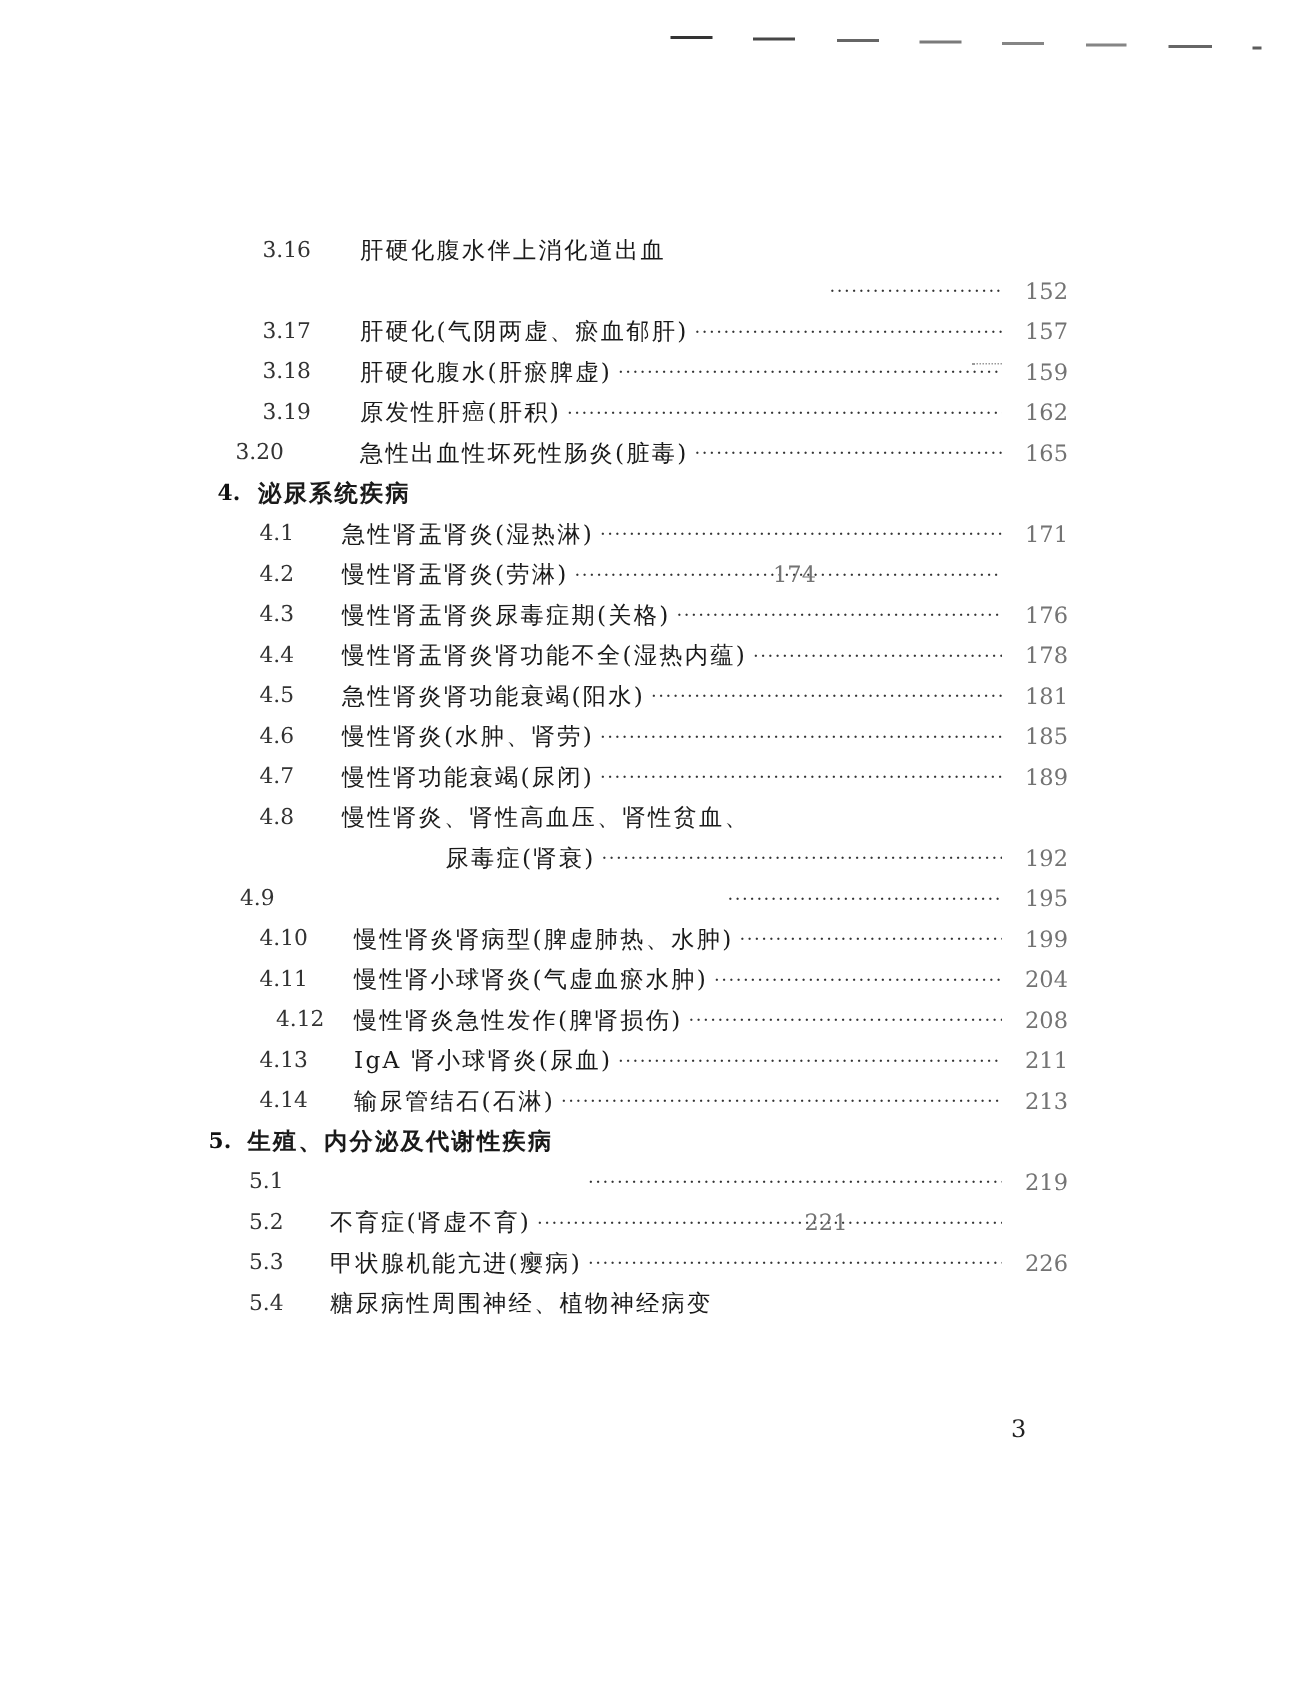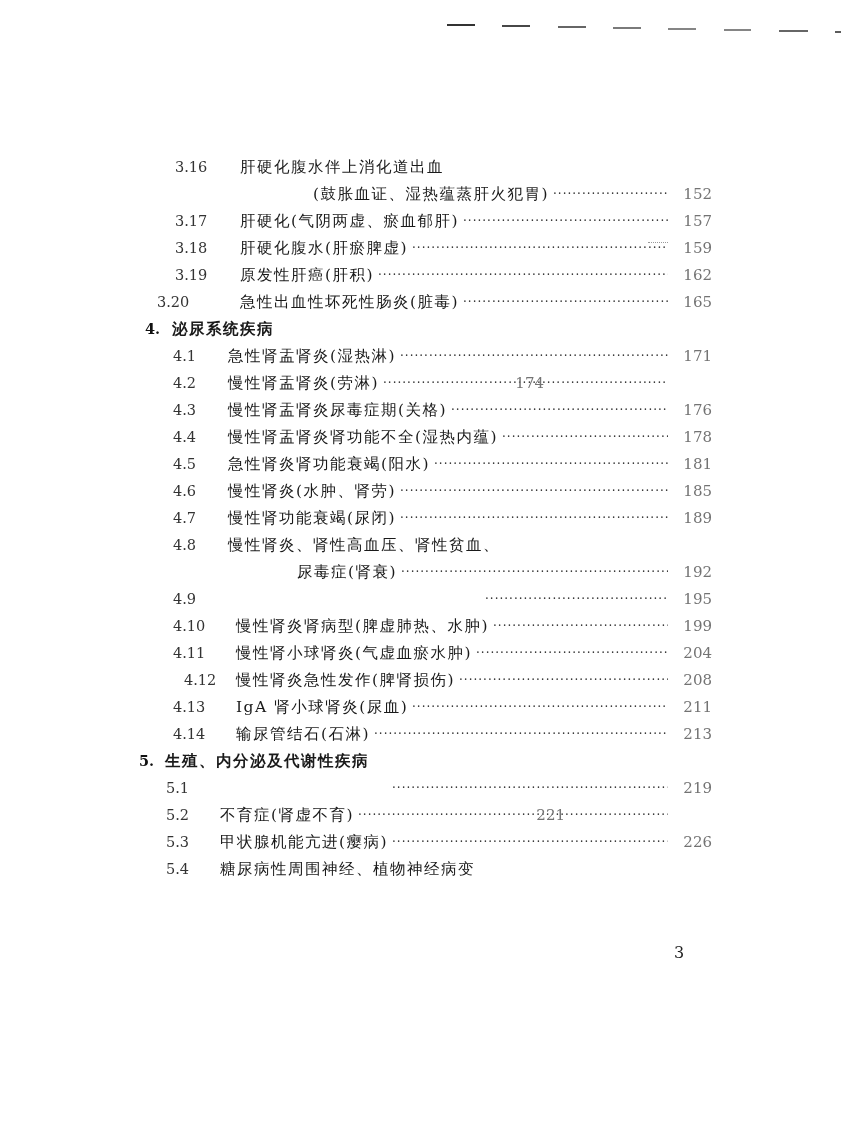--- a/index.html
+++ b/index.html
@@ -30,21 +30,20 @@
   <div class="dash" style="left:332px;width:29px;opacity:.75;top:6px"></div>
   <div class="dash" style="left:388px;width:6px;opacity:.8;top:7px"></div>
 </div>
 
 <div class="toc" id="toc">
     <div class="row" style="top: 154px; left: 0px; width: 866px;">
       <span class="num" style="left: 175px;">3.16</span>
       <span class="title" style="left: 240px;">肝硬化腹水伴上消化道出血</span>
     </div>
     <div class="row" style="top: 181px; left: 0px; width: 866px;">
-      <span class="title" style="left: 313px;">(鼓胀血证、湿热蕴蒸肝火犯胃)</span>
       <span class="leader" style="left: 553px; width: 115px;">··································································</span>
       <span class="page">152</span>
     </div>
     <div class="row" style="top: 208px; left: 0px; width: 866px;">
       <span class="num" style="left: 175px;">3.17</span>
       <span class="title" style="left: 240px;">肝硬化(气阴两虚、瘀血郁肝)</span>
       <span class="leader" style="left: 463px; width: 205px;">··································································</span>
       <span class="page">157</span>
     </div>
     <div class="row" style="top: 235px; left: 0px; width: 866px;">
@@ -114,21 +113,21 @@
     <div class="row" style="top: 532px; left: 0px; width: 866px;">
       <span class="num" style="left: 173px;">4.8</span>
       <span class="title" style="left: 228px;">慢性肾炎、肾性高血压、肾性贫血、</span>
     </div>
     <div class="row" style="top: 559px; left: 0px; width: 866px;">
       <span class="title" style="left: 297px;">尿毒症(肾衰)</span>
       <span class="leader" style="left: 401px; width: 267px;">··································································</span>
       <span class="page">192</span>
     </div>
     <div class="row" style="top: 586px; left: 0px; width: 866px;">
-      <span class="num" style="left: 173px;">4.9</span>
+      <span class="num" style="left: 160px;">4.9</span>
       <span class="leader" style="left: 485px; width: 183px;">··································································</span>
       <span class="page">195</span>
     </div>
     <div class="row" style="top: 613px; left: 0px; width: 866px;">
       <span class="num" style="left: 173px;">4.10</span>
       <span class="title" style="left: 236px;">慢性肾炎肾病型(脾虚肺热、水肿)</span>
       <span class="leader" style="left: 493px; width: 175px;">··································································</span>
       <span class="page">199</span>
     </div>
     <div class="row" style="top: 640px; left: 0px; width: 866px;">

